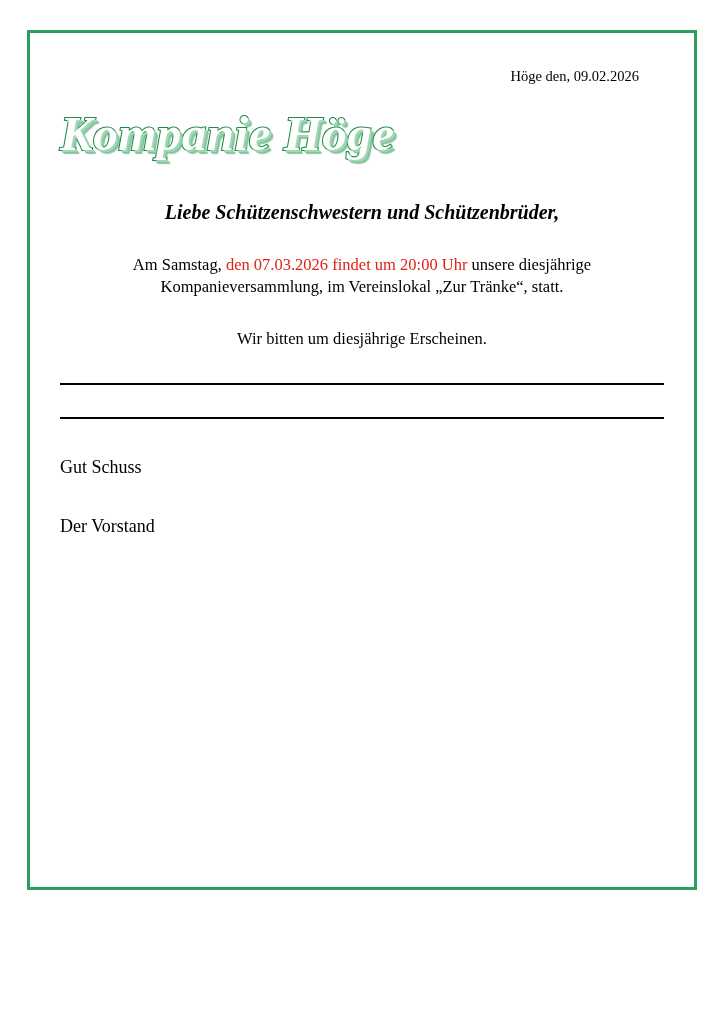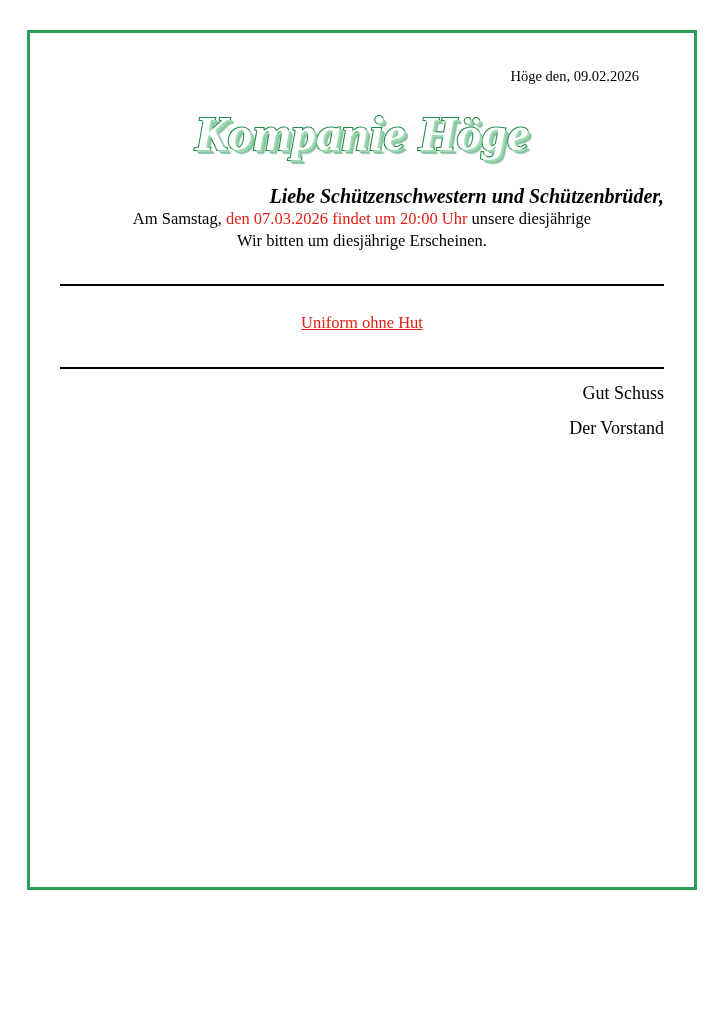--- a/index.html
+++ b/index.html
@@ -39,51 +39,51 @@
     bottom: 40px;
     box-sizing: border-box;
   }
   .date-line {
     text-align: right;
     font-size: 14.5px;
     padding-right: 25px;
     margin-top: 20px;
   }
   .title-wrap {
-    text-align: center;
     margin-top: 22px;
     margin-bottom: 8px;
   }
   .title {
     display: inline-block;
     font-family: "Liberation Serif", serif;
     font-style: italic;
     font-weight: bold;
     font-size: 49px;
     line-height: 1.1;
     color: #ffffff;
     letter-spacing: 0.5px;
     -webkit-text-stroke: 2.2px #1f8b48;
     text-shadow:
        2px 2px 0 #9fd9b4,
        3px 3px 0 #7ec79a,
        4px 4px 1px rgba(60,140,90,0.55);
     paint-order: stroke fill;
   }
   .salutation {
-    text-align: right;
+    text-align: center;
     font-size: 20px;
     font-weight: bold;
     font-style: italic;
-    margin-top: 24px;
+    margin-top: 40px;
   }
   .para {
     text-align: center;
     font-size: 16.5px;
     line-height: 1.35;
+    margin-top: 30px;
   }
   .para.tight {
     margin-top: 26px;
   }
   .red {
     color: #e02216;
   }
   .red-underline {
     color: #e02216;
     text-decoration: underline;
@@ -91,23 +91,23 @@
   .rule {
     border: none;
     border-top: 2.5px solid #000000;
     width: 100%;
     margin: 32px 0 0 0;
   }
   .block-gap-top {
     margin-top: 30px;
   }
   .closing {
-    text-align: right;
+    text-align: left;
     font-size: 18px;
-    margin-top: 14px;
+    margin-top: 38px;
   }
 </style>
 </head>
 <body>
 
 <div class="page">
 
   <div class="border-frame"></div>
 
   <div class="content">
@@ -115,32 +115,30 @@
     <div class="date-line">Höge den, 09.02.2026</div>
 
     <div class="title-wrap">
       <span class="title">Kompanie Höge</span>
     </div>
 
     <div class="salutation">Liebe Schützenschwestern und Schützenbrüder,</div>
 
     <div class="para">
       <span>Am Samstag, </span><span class="red">den 07.03.2026 findet um 20:00 Uhr</span><span> unsere diesjährige</span><br>
+      <span>Kompanieversammlung, im Vereinslokal „Zur Tränke“, statt.</span>
     </div>
 
     <div class="para">Wir bitten um diesjährige Erscheinen.</div>
 
 
     <hr class="rule">
 
 
 
-    <div class="para tight">
-      <span class="red-underline">Uniform ohne Hut</span>
-    </div>
 
     <hr class="rule">
 
     <div class="closing">Gut Schuss</div>
     <div class="closing">Der Vorstand</div>
 
   </div>
 </div>
 
 </body></html>

